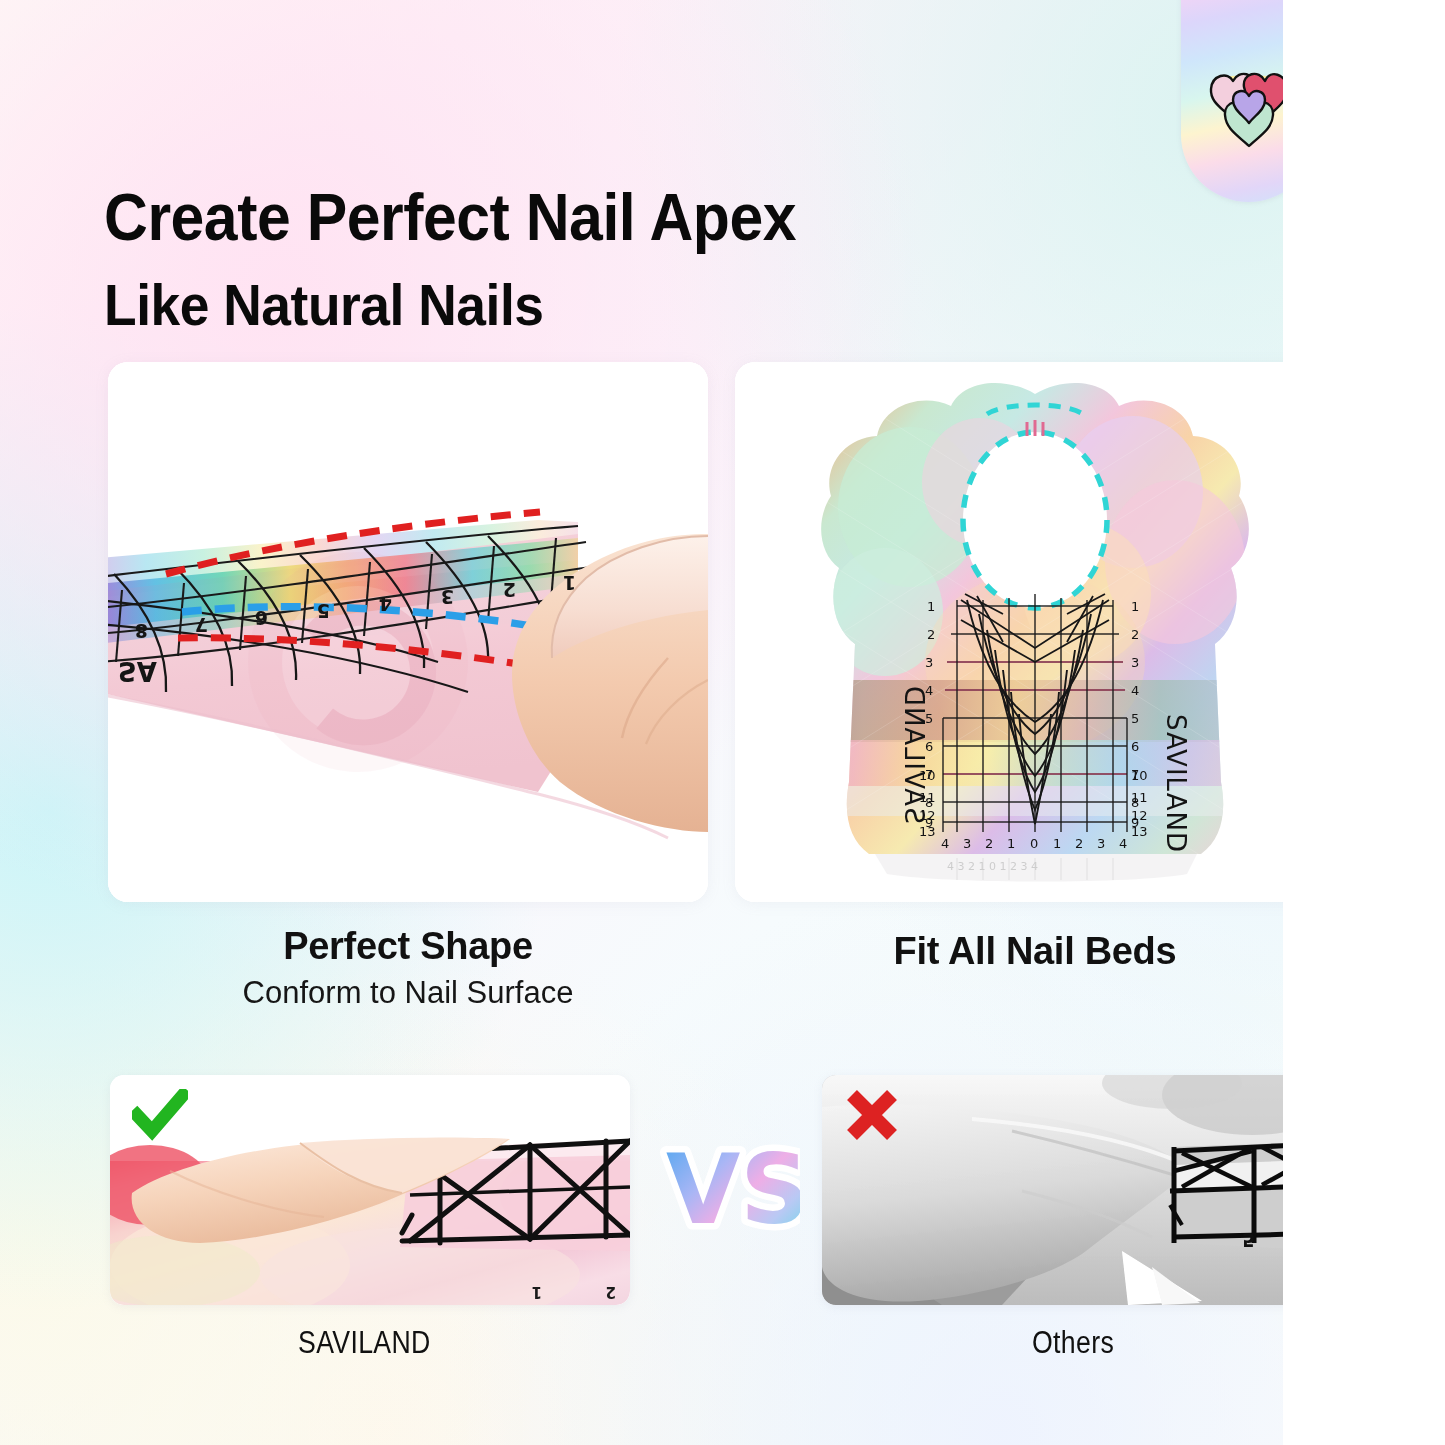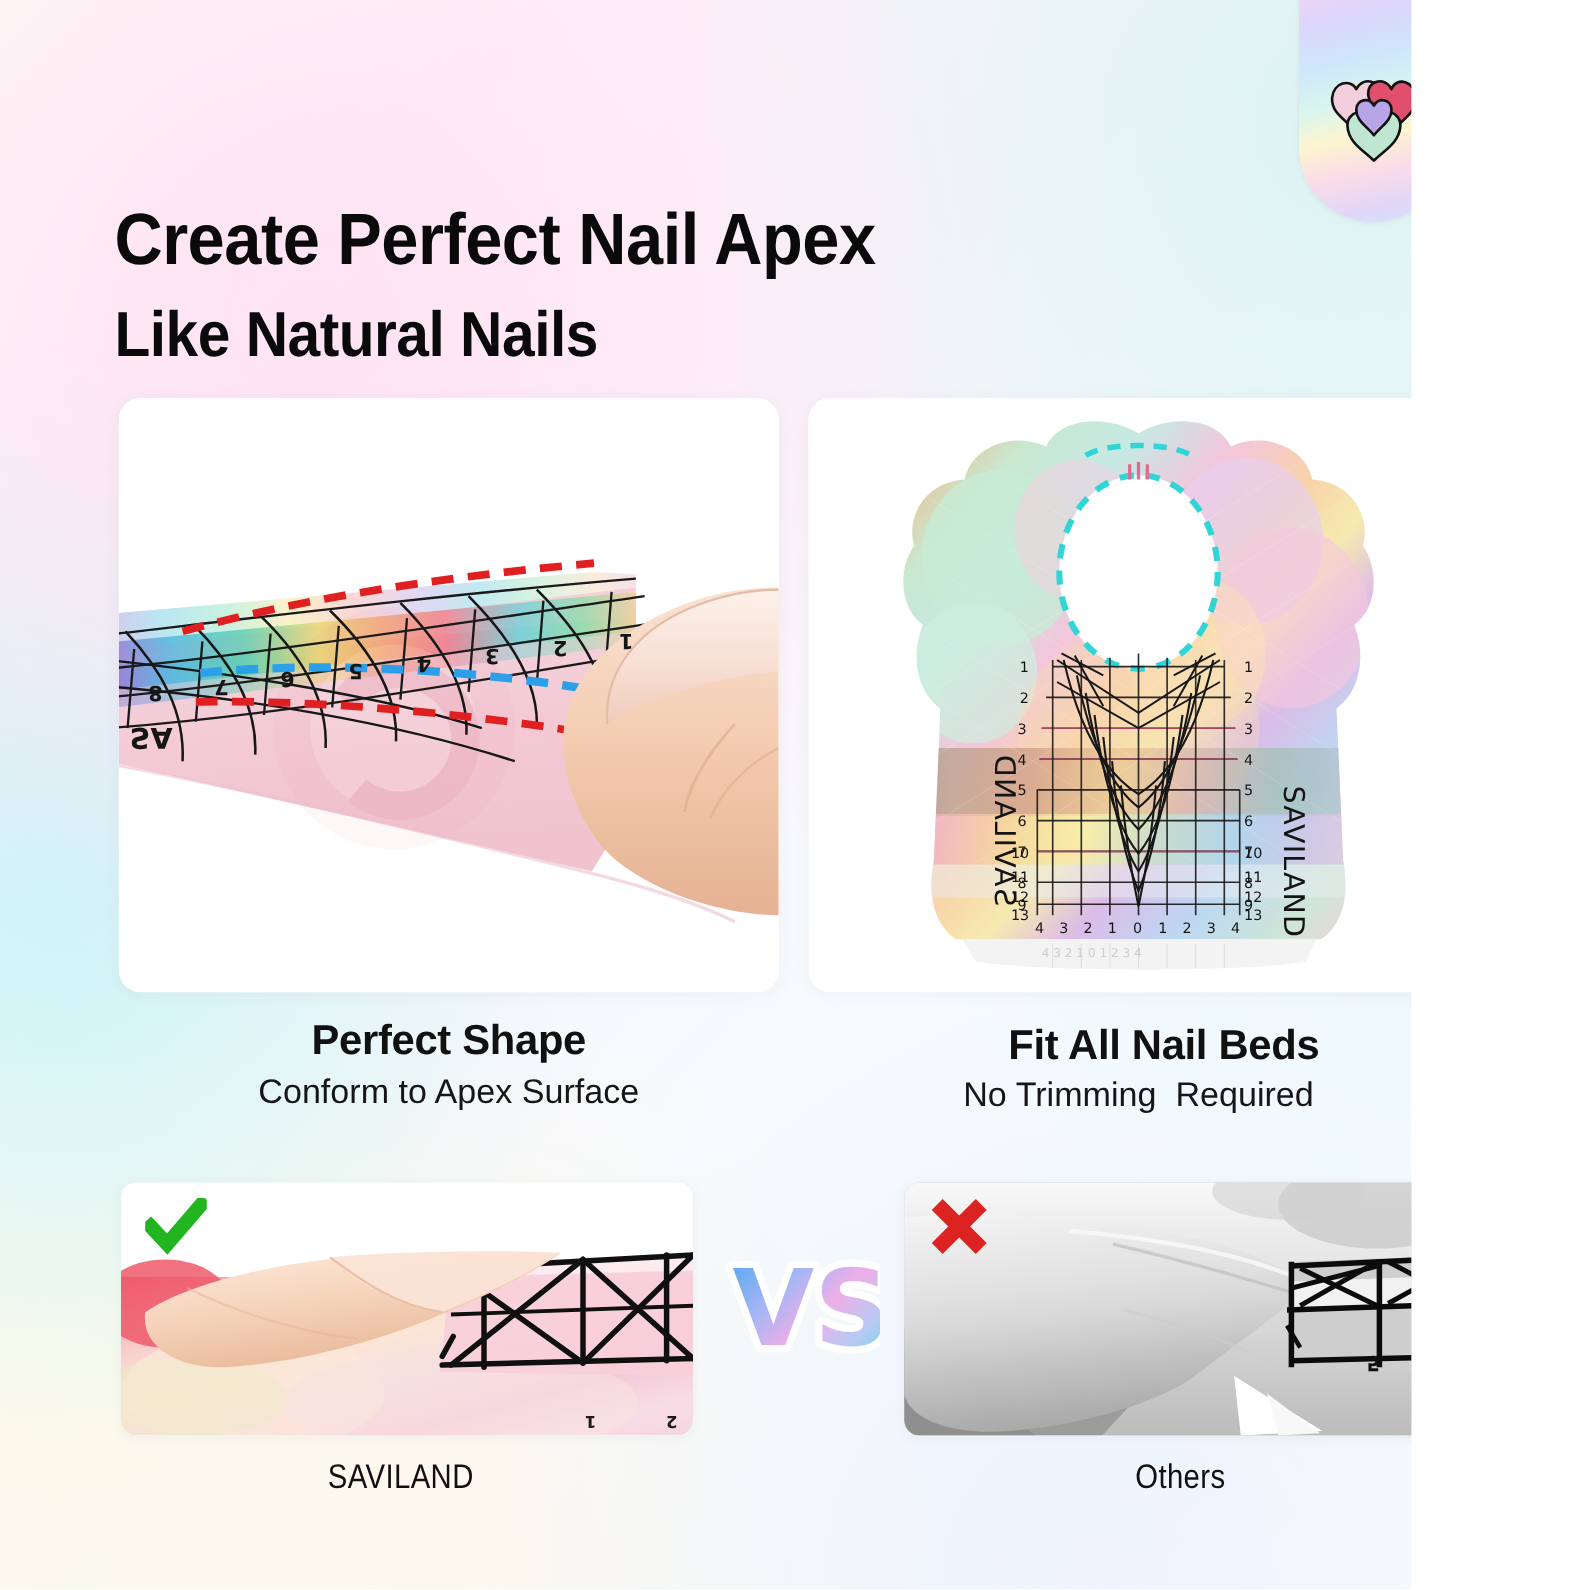--- a/index.html
+++ b/index.html
@@ -66,21 +66,21 @@
     font-size:38px;font-weight:700;color:#111;
     letter-spacing:-0.3px;white-space:nowrap;
   }
   .cap-sub{
     position:absolute;width:600px;text-align:center;
     font-size:31px;font-weight:400;color:#161616;
     white-space:pre;
   }
   #cap1-t{left:108px;top:925px;text-align:center;}
   #cap1-s{left:108px;top:975px;}
-  #cap2-t{left:758px;top:930px;}
+  #cap2-t{left:735px;top:930px;}
   #cap2-s{left:735px;top:977px;}
 
   
   .ccard{
     position:absolute;top:1075px;height:230px;
     border-radius:14px;overflow:hidden;
     box-shadow:0 2px 10px rgba(160,155,180,.12);
   }
   #comp-left{left:110px;width:520px;background:#fff;}
   #comp-right{left:822px;width:518px;background:#d8d8d8;}
@@ -467,23 +467,22 @@
           <g stroke="#cfcfcf" stroke-width="1" opacity="0.55">
             <path d="M222 496 L222 518 M248 496 L248 518 M274 496 L274 518
                      M300 496 L300 518 M326 496 L326 518 M352 496 L352 518 M378 496 L378 518"></path>
           </g>
         </g>
       </svg>
     </div>
   </div>
 
   <div id="cap1-t" class="cap-title">Perfect Shape</div>
-  <div id="cap1-s" class="cap-sub">Conform to Apex Surface</div>
+  <div id="cap1-s" class="cap-sub">Conform to Nail Surface</div>
   <div id="cap2-t" class="cap-title">Fit All Nail Beds</div>
-  <div id="cap2-s" class="cap-sub">No Trimming  Required</div>
 
   <div id="comp-left" class="ccard">
     <div id="photo3">
       <svg width="520" height="230" viewBox="0 0 520 230" preserveAspectRatio="none">
         <defs>
           <linearGradient id="pinkHolo" x1="0" y1="0" x2="1" y2="1">
             <stop offset="0" stop-color="#f0606f"></stop>
             <stop offset="0.10" stop-color="#f7a8b4"></stop>
             <stop offset="0.26" stop-color="#f8d3cf"></stop>
             <stop offset="0.42" stop-color="#fbe6d6"></stop>

